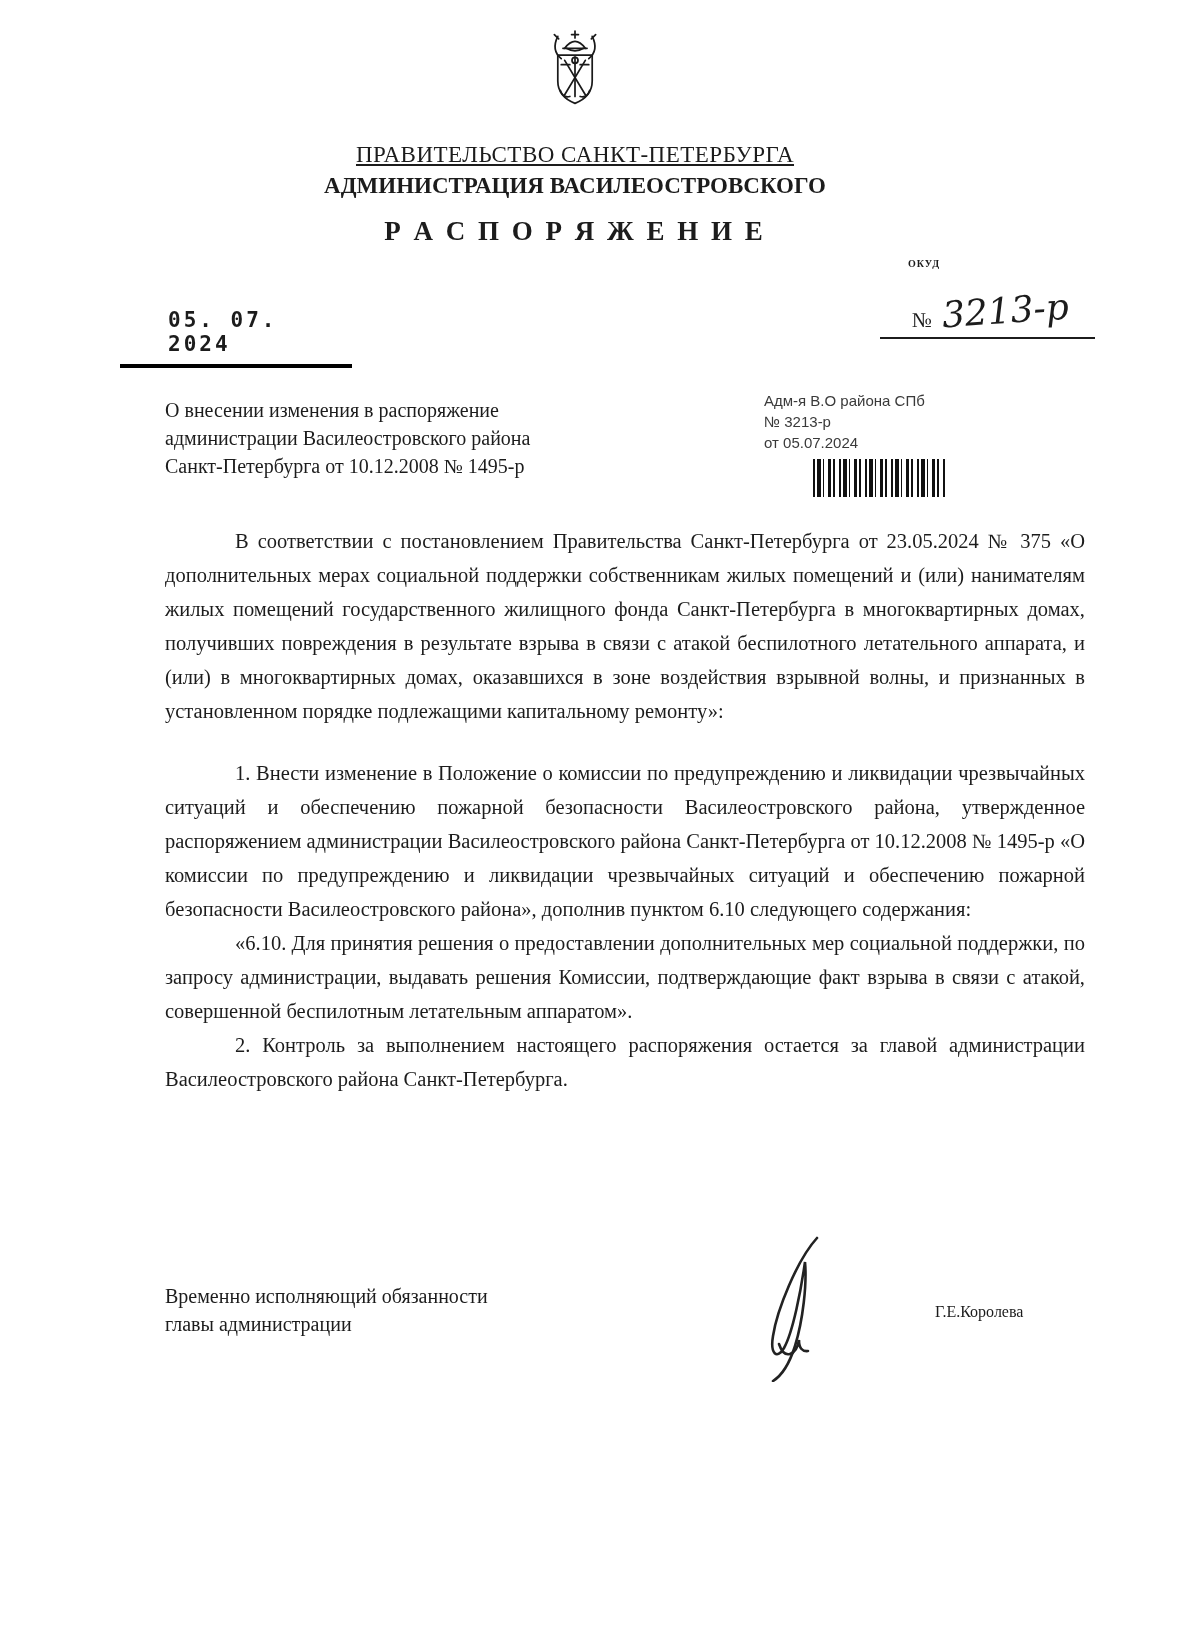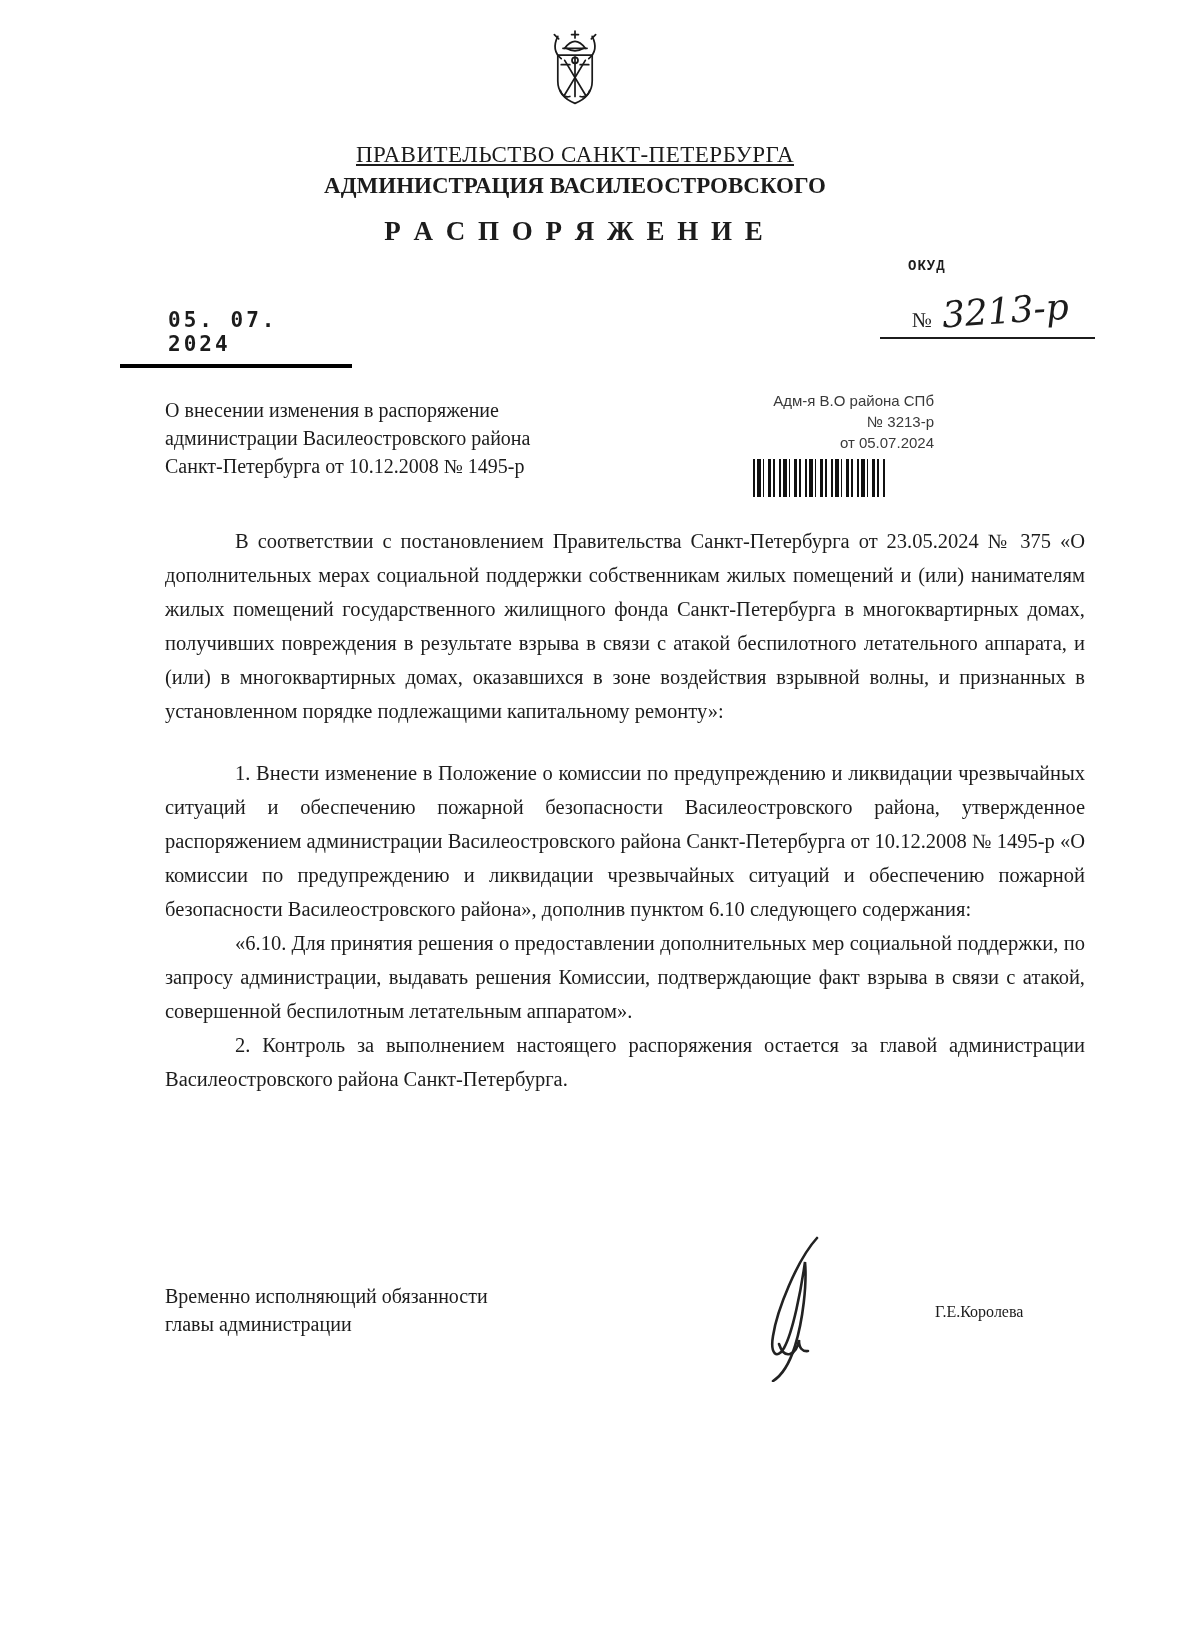--- a/index.html
+++ b/index.html
@@ -48,22 +48,22 @@
   .doc-type {
     margin-top: 14px;
     font-size: 27px;
     font-weight: 700;
     letter-spacing: 3px;
   }
   .okud {
     position: absolute;
     left: 908px;
     top: 258px;
-    font-family: Liberation Mono, monospace;
-    font-size: 14px;
+    font-family: Liberation Serif, serif;
+    font-size: 10px;
     font-weight: 700;
     letter-spacing: 1px;
   }
 
   
   .date-block {
     position: absolute;
     left: 120px;
     top: 308px;
     width: 232px;
@@ -107,24 +107,24 @@
     position: absolute;
     left: 165px;
     top: 396px;
     width: 480px;
     font-size: 20px;
     font-weight: 400;
     line-height: 28px;
   }
   .stamp {
     position: absolute;
-    left: 704px;
+    left: 764px;
     top: 390px;
     width: 230px;
-    text-align: right;
+    text-align: left;
     font-family: "Liberation Sans", sans-serif;
     font-size: 15px;
     color: #3a3a3a;
     line-height: 21px;
   }
   .barcode {
     margin: 6px auto 0;
     width: 132px;
     height: 38px;
     background: repeating-linear-gradient(90deg,

